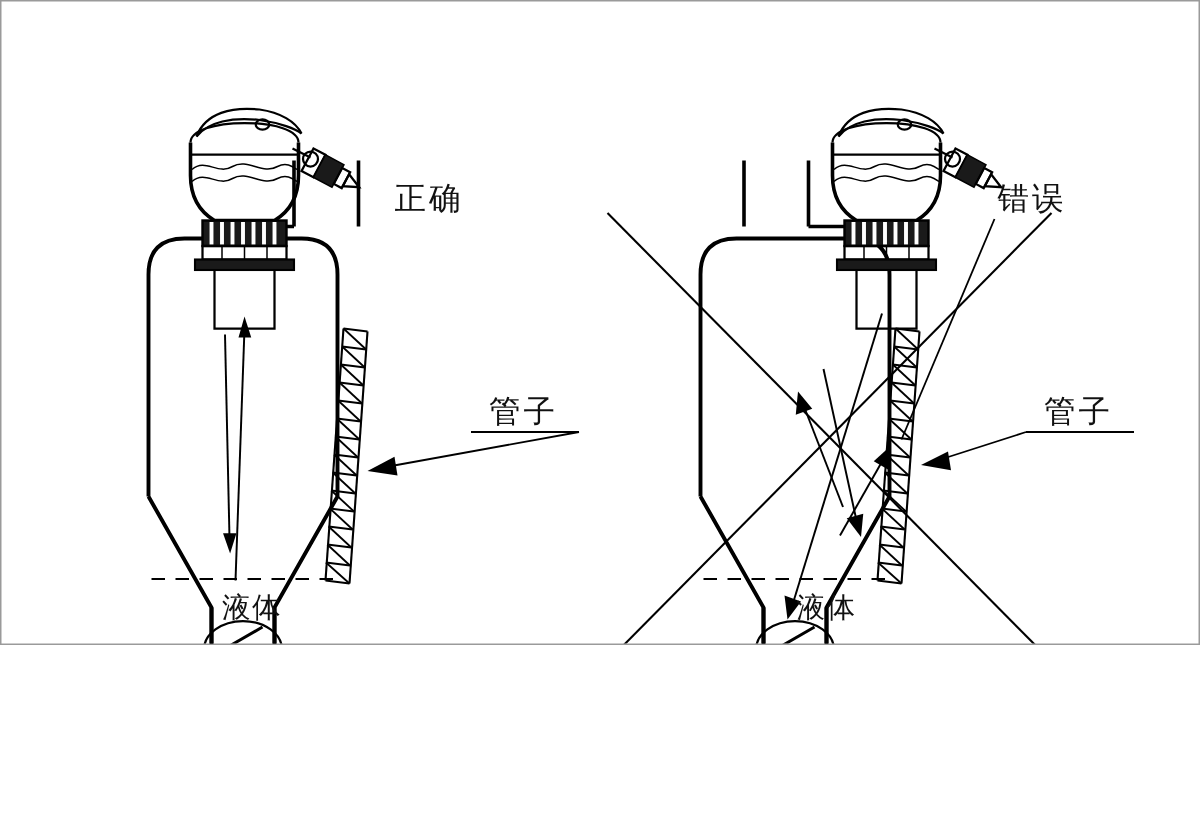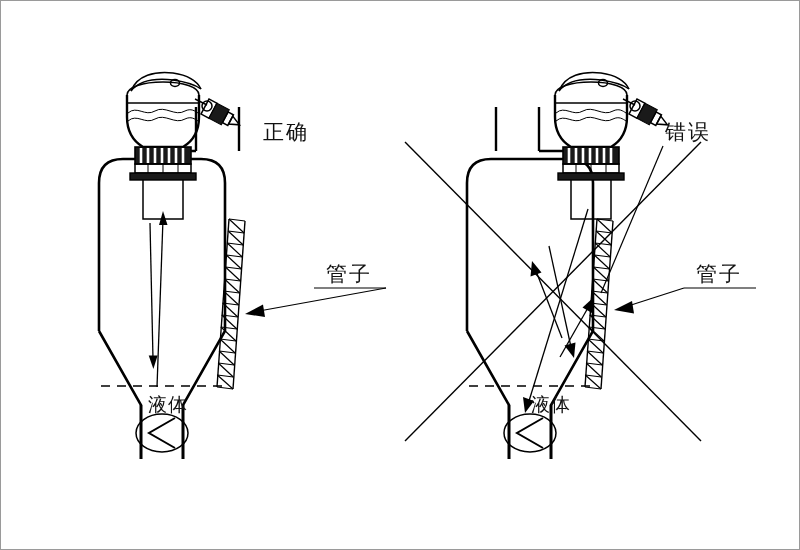--- a/index.html
+++ b/index.html
@@ -7,21 +7,21 @@
     margin: 0;
     padding: 0;
     background: #ffffff;
   }
   body {
     font-family: "Liberation Serif", "DejaVu Serif", serif;
   }
   #canvas-wrap {
     position: relative;
     width: 800px;
-    height: 550px;
+    height: 430px;
     background: #ffffff;
     box-sizing: border-box;
     border: 1px solid #9a9a9a;
     overflow: hidden;
   }
   svg#diagram {
     display: block;
     width: 800px;
     height: 550px;
   }

